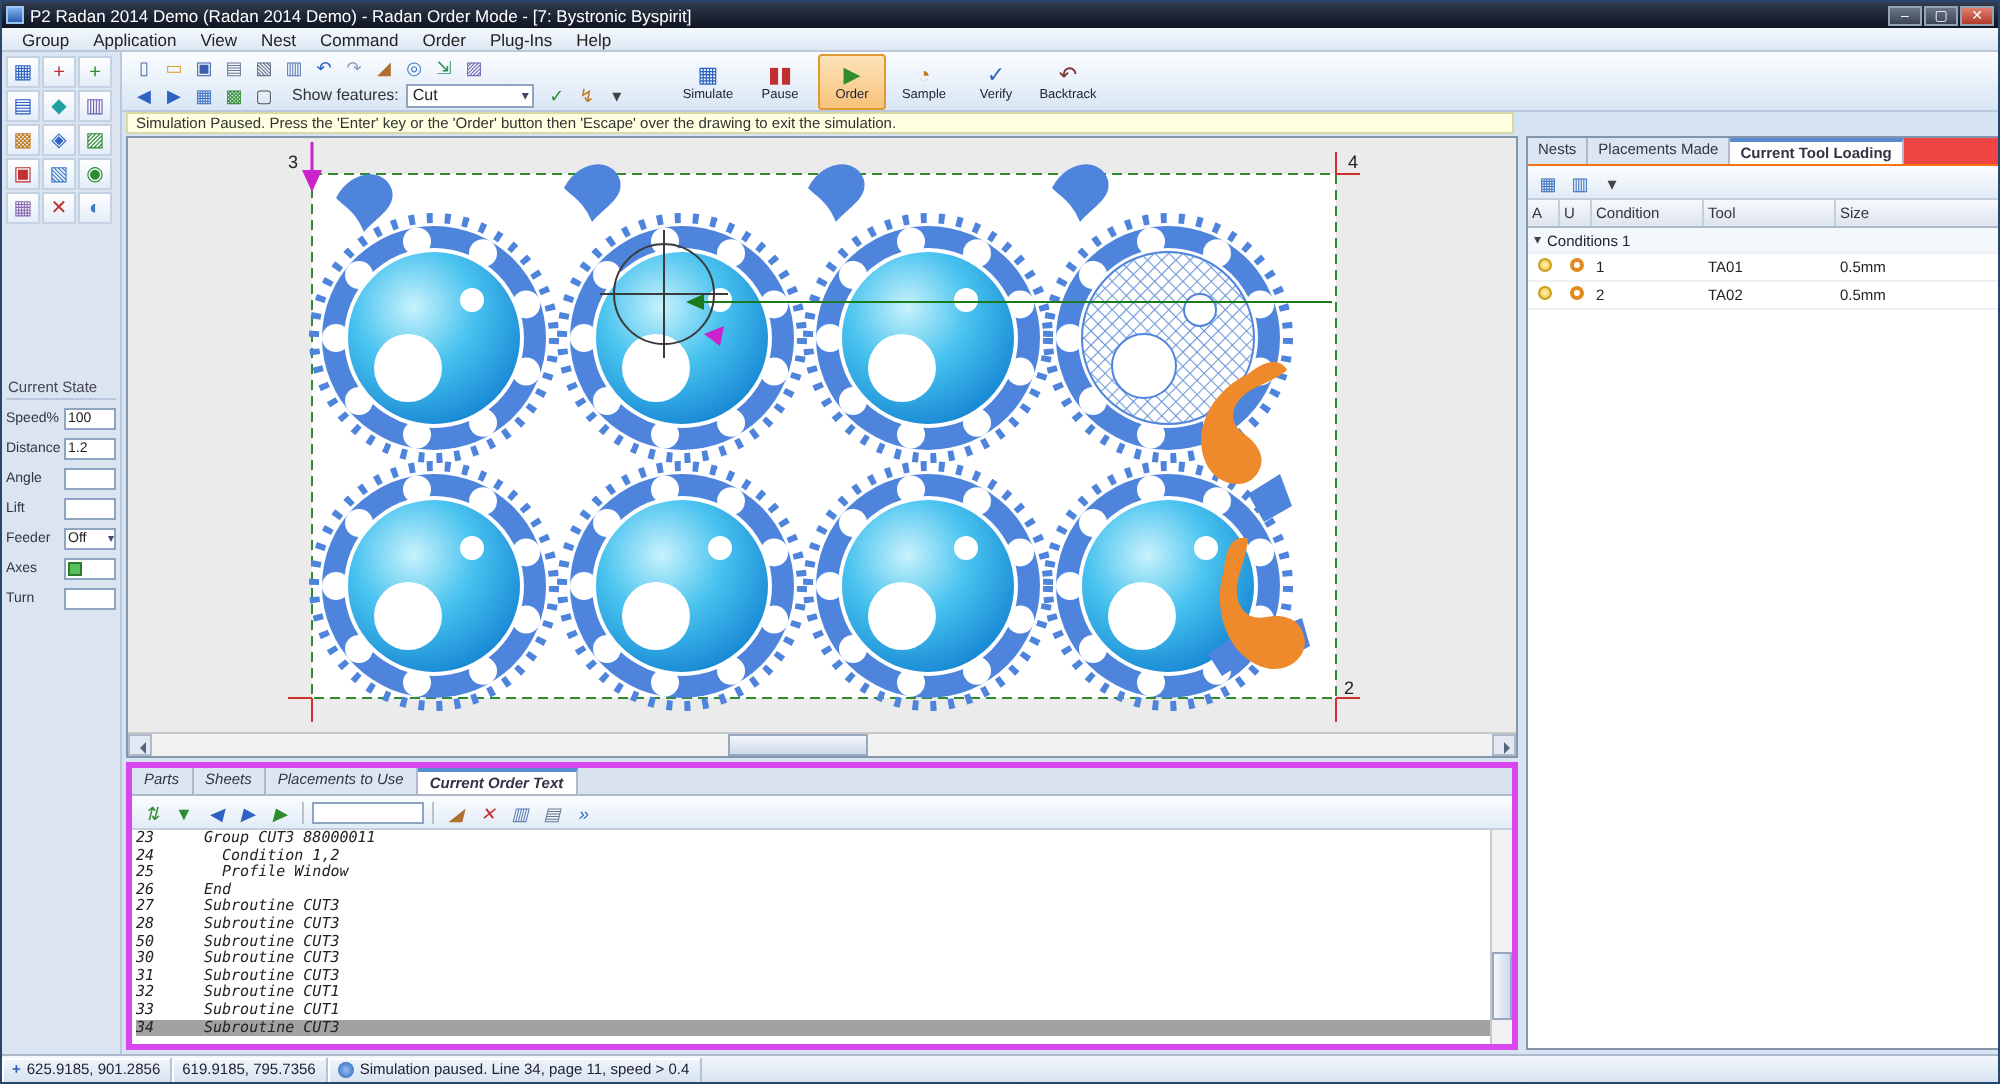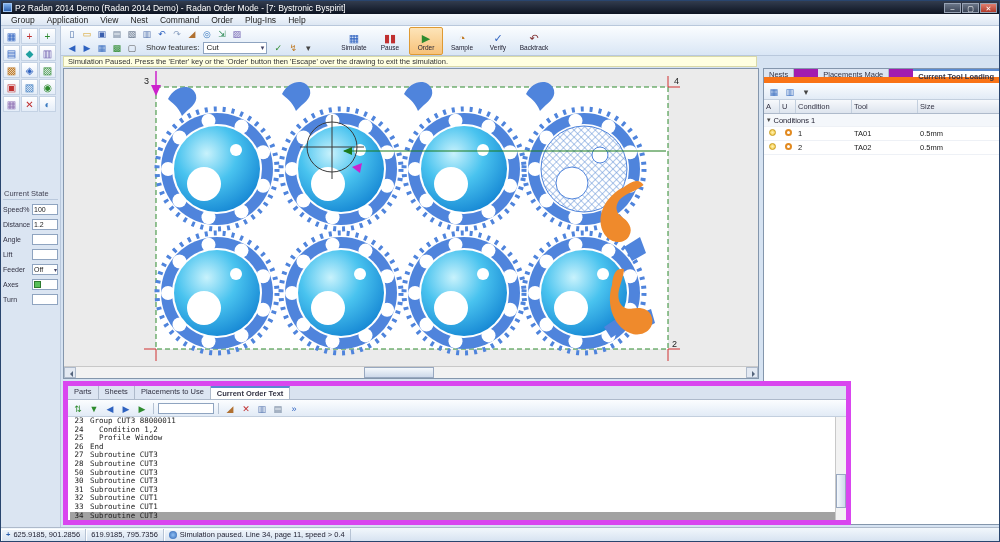--- a/index.html
+++ b/index.html
@@ -52,45 +52,45 @@
   .hscroll { position:absolute; left:0; bottom:0; right:0; height:12px; background:#f2f2f2; border-top:1px solid #c8c8c8; }
   .scr-btn { position:absolute; top:0; width:12px; height:11px; background:#e3e9f2; border:1px solid #aebacb; }
   .scr-btn.left { left:0; } .scr-btn.right { right:0; }
   .scr-btn::after { content:""; position:absolute; left:3px; top:3px; border:3px solid transparent; }
   .scr-btn.left::after  { border-right-color:#55657c; left:2px; }
   .scr-btn.right::after { border-left-color:#55657c; left:5px; }
   .scr-thumb { position:absolute; top:0; left:300px; width:70px; height:11px; background:linear-gradient(#f4f8fc,#cdd9ea); border:1px solid #98a8c0; }
 
   
   .rightpanel { position:absolute; left:762px; top:67px; width:238px; height:457px; background:#fff; border:1px solid #8496ac; }
-  .rtabs { display:flex; background:#a21caf; border-bottom:6px solid #f97316; height:14px;justify-content:space-between; }
+  .rtabs { display:flex; background:#ef4444; border-bottom:1px solid #f97316; height:14px; }
   .rtab { padding:1px 5px; font-size:7.5px; border-right:1px solid #aebacb; background:#dce5f2; color:#334; }
   .rtab.active { background:#fff; font-weight:bold; border-top:2px solid #5a8ad0; }
   .rtoolbar { height:17px; display:flex; align-items:center; gap:2px; padding-left:3px; background:linear-gradient(#fbfdff,#e2ebf6); border-bottom:1px solid #c3cfde; }
   .trow { display:grid; grid-template-columns:16px 16px 56px 66px 1fr; align-items:center; height:14px; border-bottom:1px solid #eef1f6; font-size:7.5px; }
   .trow.header { background:linear-gradient(#f7f9fc,#dde4ee); border-bottom:1px solid #aebacb; color:#334; height:14px; }
   .trow.header .c { border-right:1px solid #c3cfde; height:100%; line-height:13px; padding-left:2px; }
   .trow.group { display:flex; gap:3px; padding-left:3px; background:#f4f7fb; color:#223; height:13px; }
   .tri { font-size:7px; color:#444; }
   .c { padding-left:2px; overflow:hidden; white-space:nowrap; }
   .bulb { display:inline-block; width:7px; height:7px; border-radius:50%; background:radial-gradient(#fff3b0,#f2c23a); border:1px solid #c99d1d; margin-left:3px; }
   .ring { display:inline-block; width:7px; height:7px; border-radius:50%; border:2px solid #e28a20; margin-left:3px; }
 
   
-  .bottompanel { position:absolute; left:62px; top:380px; width:788px; height:144px; background:#fff; border:5px solid #d946ef; display:flex; flex-direction:column; }
+  .bottompanel { position:absolute; left:62px; top:380px; width:696px; height:144px; background:#fff; border:3px solid #d946ef; display:flex; flex-direction:column;font-style:italic; }
   .btabs { display:flex; height:14px; background:#d9e3f0; border-bottom:1px solid #aebacb; }
   .btab { padding:1px 6px; font-size:7.5px; border-right:1px solid #aebacb; background:#dce5f2; color:#334; }
   .btab.active { background:#fff; font-weight:bold; border-top:2px solid #5a8ad0; }
   .btoolbar { height:17px; display:flex; align-items:center; gap:2px; padding-left:3px; background:linear-gradient(#fbfdff,#e2ebf6); border-bottom:1px solid #c3cfde; }
   .tsep { width:1px; height:11px; background:#b4c1d2; margin:0 2px; }
   .tinput { width:56px; height:11px; background:#fff; border:1px solid #8fa4c0; }
   .olist { flex:1; overflow:hidden; font-family:"DejaVu Sans Mono", monospace; font-size:7.5px; position:relative; padding-left:2px; }
   .oline { height:8.6px; line-height:8.6px; white-space:pre; }
   .oline.hl { background:#a2a2a2; }
-  .lnum { display:inline-block; width:18px; text-align:center; margin-right:2px; }
+  .lnum { display:inline-block; width:18px; text-align:left; margin-right:16px; }
   .vscroll { position:absolute; right:0; top:0; bottom:0; width:11px; background:#f2f2f2; border-left:1px solid #c8c8c8; }
   .vthumb { position:absolute; left:0; bottom:12px; width:10px; height:34px; background:linear-gradient(90deg,#f4f8fc,#cdd9ea); border:1px solid #98a8c0; }
 
   
   .statusbar { position:absolute; left:0; bottom:0; right:0; height:14px; background:linear-gradient(#f2f7fc,#d7e3f1); border-top:1px solid #aebacb; display:flex; align-items:center; font-size:7.5px; color:#223; }
   .sseg { height:12px; display:flex; align-items:center; gap:3px; padding:0 5px; border-right:1px solid #b6c3d4; box-shadow:inset 1px 1px 0 #fff; white-space:nowrap; }
   .sico { color:#2a5fae; font-weight:bold; }
   .sico.round { width:8px; height:8px; border-radius:50%; background:radial-gradient(#8fc0f5,#2a5fae); display:inline-block; }
 </style>
 </head>

